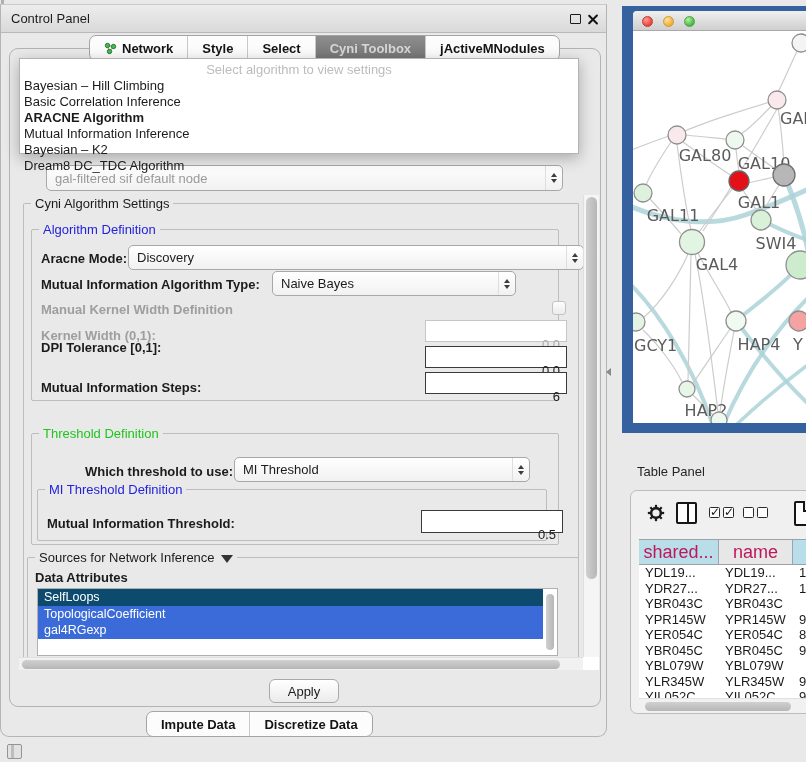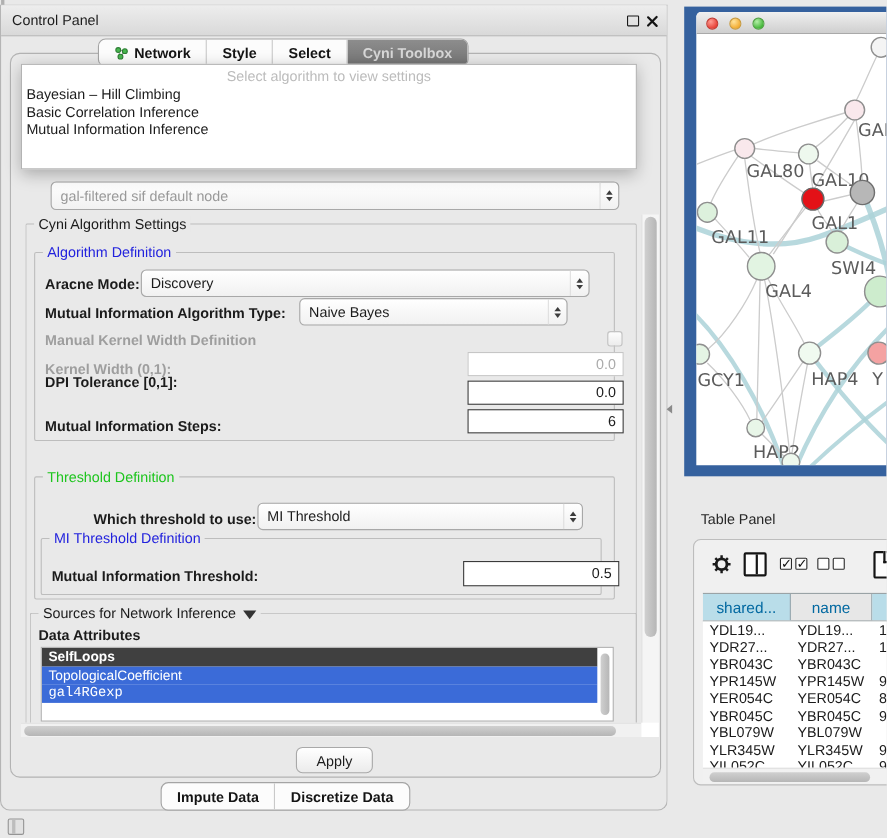--- a/index.html
+++ b/index.html
@@ -39,21 +39,21 @@
   .groupbox{position:absolute;border:1px solid #bdbdbd;border-radius:2px}
   .groupbox.open-bottom{border-bottom:none;border-radius:2px 2px 0 0}
   .glabel{position:absolute;background:#e9e9e9;padding:0 4px;white-space:nowrap;z-index:2}
 
   
   .combo{position:absolute;display:flex;align-items:center;background:linear-gradient(#ffffff,#f1f1f1);
          border:1px solid #a8a8a8;border-radius:5px;padding-left:8px;white-space:nowrap}
   .combo .spin{margin-left:auto;align-self:stretch;width:17px;display:flex;flex-direction:column;align-items:center;justify-content:center;gap:2px;border-left:1px solid #dedede}
   .tri-up{width:0;height:0;border-left:3.5px solid transparent;border-right:3.5px solid transparent;border-bottom:4.5px solid #3c3c3c}
   .tri-dn{width:0;height:0;border-left:3.5px solid transparent;border-right:3.5px solid transparent;border-top:4.5px solid #3c3c3c}
-  .fld{position:absolute;background:#fff;border:1px solid #3a3a3a;text-align:right;padding:2px 6px 0 0;font-size:13px}
+  .fld{position:absolute;background:#fff;border:1px solid #3a3a3a;text-align:right;padding:16px 6px 0 0;font-size:13px}
   .fld.dis{border-color:#c6c6c6;color:#ababab}
   .blab{position:absolute;font-weight:bold;white-space:nowrap}
   .blab.dis{color:#9e9e9e}
   .plain{position:absolute;white-space:nowrap}
   .checkbox{position:absolute;width:14px;height:14px;border:1px solid #c3c3c3;border-radius:3px;background:linear-gradient(#fdfdfd,#ececec)}
   .tri-right{display:inline-block;width:0;height:0;border-top:6px solid transparent;border-bottom:6px solid transparent;border-left:8px solid #111;vertical-align:-2px;margin-left:8px}
   .tri-down{display:inline-block;width:0;height:0;border-left:6px solid transparent;border-right:6px solid transparent;border-top:8px solid #333;vertical-align:-1px;margin-left:6px}
 
   
   #attr-list{position:absolute;background:#fff;border:1px solid #b0b0b0;overflow:hidden}
@@ -82,21 +82,21 @@
   #table-window{position:absolute;left:630px;top:490px;width:200px;height:224px;background:#f0f0f0;border:1px solid #bdbdbd;border-radius:7px}
   .tb-icon{position:absolute;display:flex;align-items:center;justify-content:center}
   .mini-box{width:11px;height:11px;border:1.6px solid #2a2a2a;border-radius:1.5px;position:relative;background:#fdfdfd}
   .mini-box .chk{position:absolute;left:0px;top:-3px;font-size:12px;font-weight:bold;color:#111;font-family:"DejaVu Sans",sans-serif}
   #split-icon{width:21px;height:22px;border:2px solid #151515;border-radius:2px;position:relative;background:#fdfdfd}
   #split-icon::after{content:"";position:absolute;left:50%;top:0;width:2px;height:100%;background:#151515}
   #doc-icon{width:20px;height:25px;border:2px solid #151515;border-radius:2px;background:#fdfdfd;position:relative}
   #doc-icon::after{content:"";position:absolute;right:-2px;top:-2px;width:9px;height:9px;background:#f0f0f0;border-left:2px solid #151515;border-bottom:2px solid #151515}
 
   #tbl-header{position:absolute;left:8px;top:48px;right:-7px;height:26px;display:flex;border-top:1px solid #9aa3a6;border-bottom:1px solid #9aa3a6;background:#e7e7e7;overflow:hidden}
-  .th{display:flex;align-items:center;justify-content:center;border-right:1px solid #98a7ad;height:100%;font-size:14px;color:#0369a1;flex:none}
+  .th{display:flex;align-items:center;justify-content:center;border-right:1px solid #98a7ad;height:100%;font-size:18px;color:#be185d;flex:none}
   .th.hl{background:#b9dde9}
   #tbl-rows{position:absolute;left:8px;top:74px;right:-7px;height:133px;background:#fff;overflow:hidden}
   .tr{display:flex;height:15.5px;line-height:15.5px}
   .td{padding-left:6px;white-space:nowrap;overflow:hidden;flex:none;font-size:13px}
 
   #splitter-arrow{position:absolute;left:606px;top:368px;width:0;height:0;
      border-top:4px solid transparent;border-bottom:4px solid transparent;border-right:5px solid #8a8a8a}
   #dock-icon{position:absolute;left:7px;top:744px;width:15px;height:15px;border:1.6px solid #949494;border-radius:2px;background:#e2e2e2}
   #dock-icon::after{content:"";position:absolute;left:3px;top:0;width:3px;height:100%;background:#bdbdbd}
   #corner-notch{position:absolute;left:1px;top:0;width:3px;height:6px;background:#b0b0b0}
@@ -133,20 +133,23 @@
         </div>
         <div class="seg">
           <span>Style</span>
         </div>
         <div class="seg">
           <span>Select</span>
         </div>
         <div class="seg sel">
           <span>Cyni Toolbox</span>
         </div>
+        <div class="seg">
+          <span>jActiveMNodules</span>
+        </div>
       </div>
 
     <div class="combo" style="left:38px;top:98px;width:532px;height:26px;border-color:#7aa3e8;box-shadow:0 0 5px 1px rgba(96,146,226,.8);z-index:1">
       <span class="spin">
           <i class="tri-up"></i>
           <i class="tri-dn"></i>
         </span>
     </div>
 
     <div class="combo" style="left:45px;top:160px;width:517px;height:26px;color:#999;z-index:1">
@@ -154,31 +157,34 @@
       <span class="spin">
           <i class="tri-up"></i>
           <i class="tri-dn"></i>
         </span>
     </div>
 
     <div class="pop" id="algo-pop" style="left:18px;top:53px;width:560px;height:96px">
         <div class="pitem ph">Select algorithm to view settings</div>
         <div class="pitem">Bayesian – Hill Climbing</div>
         <div class="pitem">Basic Correlation Inference</div>
+        <div class="pitem b">ARACNE Algorithm</div>
         <div class="pitem">Mutual Information Inference</div>
+        <div class="pitem">Bayesian – K2</div>
+        <div class="pitem">Dream8 DC_TDC Algorithm</div>
       </div>
 
     <div class="groupbox open-bottom" style="left:22px;top:198px;width:556px;height:456px"></div>
     <div class="glabel" style="left:30px;top:191px">Cyni Algorithm Settings</div>
 
     <div class="groupbox" style="left:30px;top:224px;width:528px;height:172px"></div>
     <div class="glabel" style="left:38px;top:217px;color:#2222dd">Algorithm Definition</div>
 
     <div class="blab" style="left:40px;top:246px">Aracne Mode:</div>
-    <div class="combo" style="left:127px;top:240px;width:408px;height:25px">
+    <div class="combo" style="left:127px;top:240px;width:456px;height:25px">
       <span>Discovery</span>
       <span class="spin">
           <i class="tri-up"></i>
           <i class="tri-dn"></i>
         </span>
     </div>
 
     <div class="blab" style="left:40px;top:272px">Mutual Information Algorithm Type:</div>
     <div class="combo" style="left:271px;top:266px;width:244px;height:25px">
       <span>Naive Bayes</span>
@@ -217,23 +223,23 @@
     <div class="glabel" style="left:44px;top:477px;color:#2222dd">MI Threshold Definition</div>
     <div class="blab" style="left:46px;top:511px">Mutual Information Threshold:</div>
     <div class="fld" style="left:420px;top:505px;width:142px;height:23px">0.5</div>
 
     <div class="groupbox open-bottom" style="left:26px;top:552px;width:552px;height:104px"></div>
     <div class="glabel" style="left:34px;top:545px"><span>Sources for Network Inference</span><span class="tri-down"></span></div>
     <div class="blab" style="left:34px;top:565px">Data Attributes</div>
 
     <div id="attr-list" style="left:36px;top:583px;width:521px;height:68px">
 
-    <div class="litem" style="background: #404040; font-weight: bold;">SelfLoops</div>
+    <div class="litem" style="background: #0c4a6e;">SelfLoops</div>
         <div class="litem" style="background: rgb(59, 107, 216);">TopologicalCoefficient</div>
-        <div class="litem" style="background: rgb(59, 107, 216); font-family: Liberation Mono, monospace;">gal4RGexp</div>
+        <div class="litem" style="background: rgb(59, 107, 216);">gal4RGexp</div>
         <div class="thumb-v" style="right:3px;top:5px;width:8px;height:56px"></div>
       </div>
 
     <div class="sb-v" style="left:582px;top:190px;width:16px;height:463px">
       <div class="thumb-v" style="left:2px;top:2px;width:11px;height:382px"></div>
     </div>
     <div class="sb-h" style="left:18px;top:652px;width:564px;height:13px">
       <div class="thumb-h" style="left:3px;top:2px;width:538px;height:9px"></div>
     </div>
     <div class="abs" style="left:582px;top:652px;width:16px;height:13px;background:#fff"></div>

